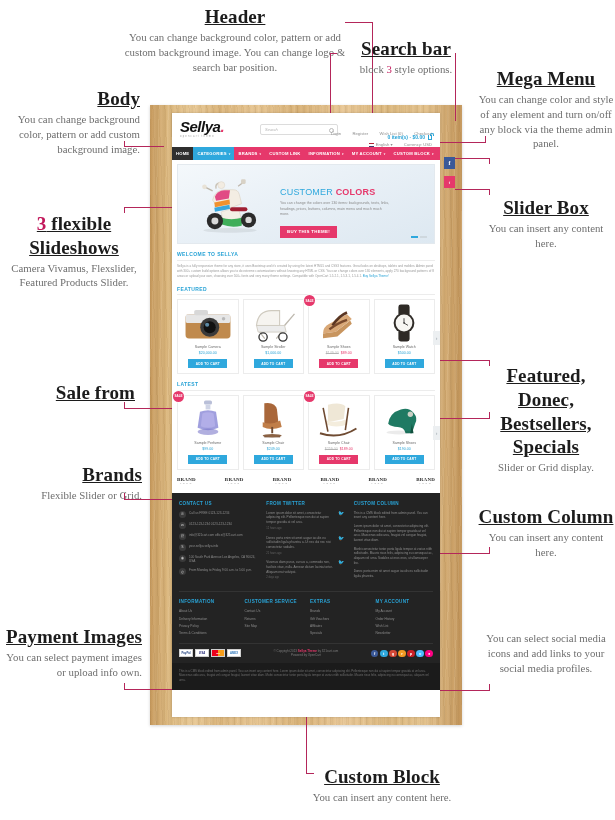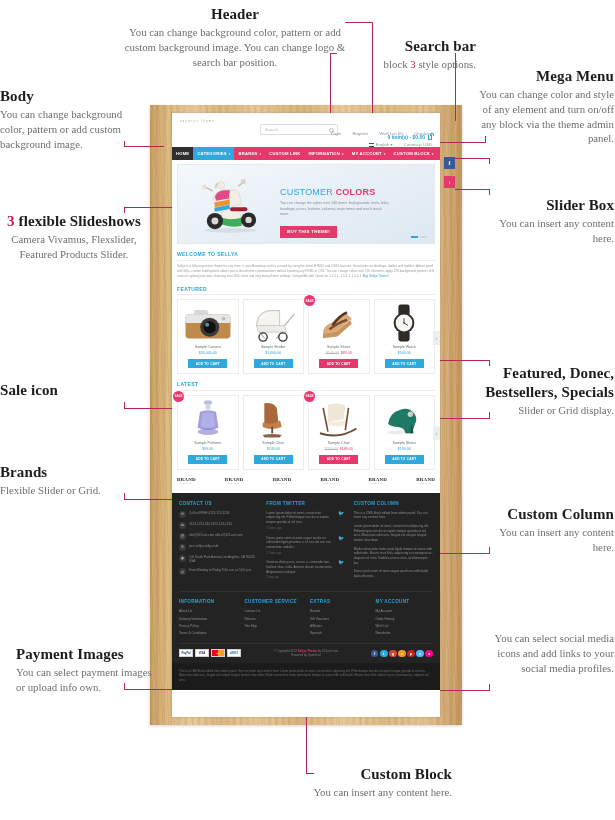--- a/index.html
+++ b/index.html
@@ -9,32 +9,32 @@
     font-family: "Liberation Serif", serif;
     position: relative;
     overflow: hidden;
   }
   .stage { position:absolute; inset:0; }
 
   
   .anno { position:absolute; color:#222; }
   .anno .t {
     font-family: "Liberation Serif", serif;
-    font-size: 15px; font-weight: 700; color:#1c1c1c;
-    line-height: 1.25; letter-spacing:.1px;
+    font-size: 19px; font-weight: 700; color:#1c1c1c;
+    line-height: 1.25; letter-spacing:.1px;text-decoration:underline;
   }
   .anno .t .num { color:#c2185b; font-weight:700; }
   .anno .d {
     font-family: "Liberation Serif", serif;
     font-size: 10.8px; color:#6e6e6e; line-height: 1.38; margin-top:1px;
     font-weight:400;
   }
   .anno .d .num { color:#c2185b; }
-  .a-right { }
-  .a-left  { text-align:right; }
+  .a-right { text-align:right; }
+  .a-left  { text-align:center; }
   .a-center{ text-align:center; }
 
   
   .ln { position:absolute; background:#b4265a; }
   .ln.h { height:1px; }
   .ln.v { width:1px; }
 
   
   .board {
     position:absolute; left:150px; top:105px; width:312px; height:620px;
@@ -210,20 +210,21 @@
 <body>
 
 <div class="stage">
 
   <div class="board"></div>
 
   <div class="site">
 
     <div class="topbar">
       <div>
+        <div class="logo"><span>Sellya</span><span class="dot">.</span></div>
         <div class="logo-sub">opencart theme</div>
       </div>
 
       <div class="searchwrap">
         <div class="searchbox">
           <span>Search</span>
           <span class="search-ico"></span>
         </div>
       </div>
 
@@ -639,40 +640,40 @@
   <div class="anno a-left" style="left:478px; top:364px; width:136px;">
     <div class="t">Featured, Donec, Bestsellers, Specials</div>
     <div class="d">Slider or Grid display.</div>
   </div>
   <div class="ln h" style="left:432px; top:360px; width:57px;"></div>
   <div class="ln v" style="left:489px; top:360px; height:6px;"></div>
   <div class="ln h" style="left:432px; top:418px; width:57px;"></div>
   <div class="ln v" style="left:489px; top:412px; height:7px;"></div>
 
   <div class="anno a-right" style="left:0px; top:381px; width:135px;">
-    <div class="t">Sale icon</div>
+    <div class="t">Sale from</div>
   </div>
   <div class="ln h" style="left:124px; top:408px; width:72px;"></div>
   <div class="ln v" style="left:124px; top:402px; height:7px;"></div>
 
   <div class="anno a-right" style="left:0px; top:463px; width:142px;">
     <div class="t">Brands</div>
     <div class="d">Flexible Slider or Grid.</div>
   </div>
   <div class="ln h" style="left:124px; top:499px; width:65px;"></div>
   <div class="ln v" style="left:124px; top:493px; height:7px;"></div>
 
   <div class="anno a-left" style="left:478px; top:505px; width:136px;">
     <div class="t">Custom Column</div>
     <div class="d">You can insert any content here.</div>
   </div>
   <div class="ln h" style="left:432px; top:553px; width:57px;"></div>
   <div class="ln v" style="left:489px; top:547px; height:7px;"></div>
 
-  <div class="anno a-right" style="left:16px; top:625px; width:142px;margin-top:20px;">
+  <div class="anno a-right" style="left:0px; top:625px; width:142px;">
     <div class="t">Payment Images</div>
     <div class="d">You can select payment images or upload info own.</div>
   </div>
   <div class="ln h" style="left:124px; top:689px; width:68px;"></div>
   <div class="ln v" style="left:124px; top:683px; height:7px;"></div>
 
   <div class="anno a-left" style="left:478px; top:630px; width:136px;">
     <div class="d">You can select social media icons and add links to your social media profiles.</div>
   </div>
   <div class="ln h" style="left:432px; top:690px; width:57px;"></div>

